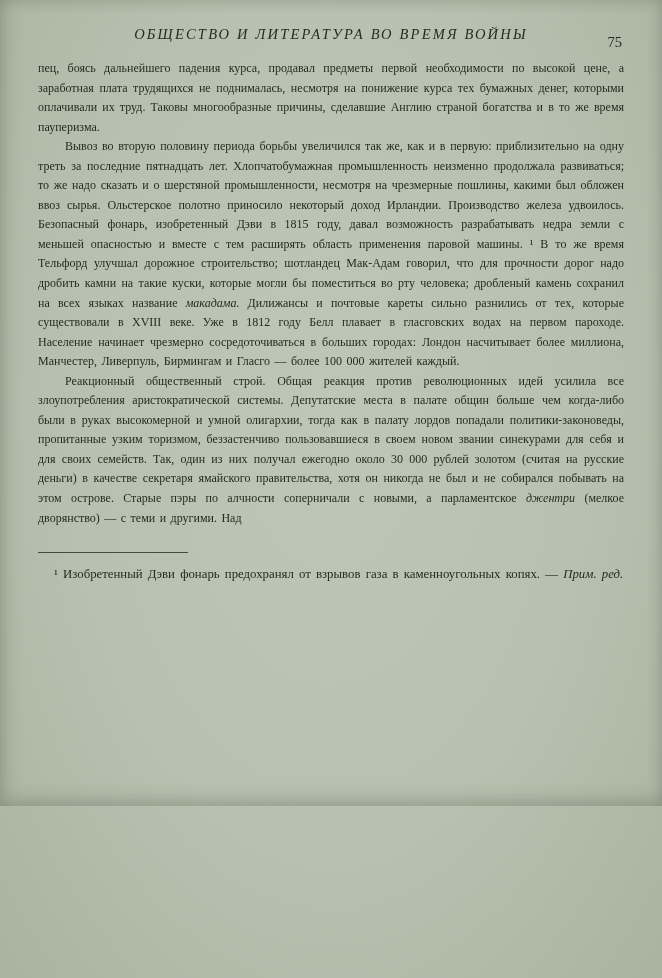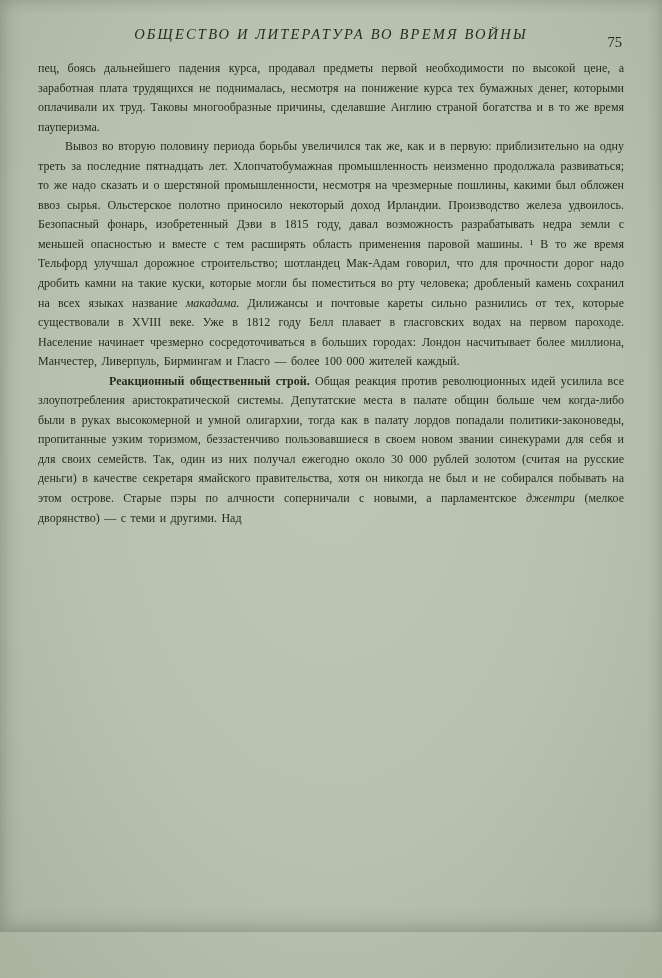--- a/index.html
+++ b/index.html
@@ -11,21 +11,21 @@
     height: 978px;
     background: radial-gradient(ellipse at 50% 42%, #bec6b5 0%, #b8c1af 55%, #aab3a0 100%);
     font-family: "Liberation Serif", "DejaVu Serif", serif;
     color: #262b20;
     overflow: hidden;
     position: relative;
   }
   .page {
     box-sizing: border-box;
     width: 662px;
-    height: 932px;
+    height: 806px;
     padding: 26px 38px 0 38px;
     box-shadow: inset 4px -6px 18px rgba(60,70,55,0.25), inset -3px 3px 12px rgba(60,70,55,0.12);
   }
   .running-head {
     position: relative;
     text-align: center;
     font-style: italic;
     font-size: 14.5px;
     letter-spacing: 2.2px;
     margin-bottom: 16px;
@@ -43,21 +43,21 @@
     margin: 0;
     font-size: 12px;
     line-height: 19.55px;
     text-align: justify;
     word-spacing: 1.5px;
   }
   .body-text p.para.indent {
     text-indent: 27px;
   }
   .normal { font-style: normal; font-weight: normal; }
-  .bold   { font-weight: bold; margin-left: 44px; }
+  .bold   { font-weight: normal; }
   .italic { font-style: italic; }
   .footnote-block {
     margin-top: 24px;
   }
   .footnote-rule {
     width: 150px;
     border: 0;
     border-top: 1px solid #454b3c;
     margin: 0 0 7px 0;
   }
@@ -78,14 +78,18 @@
     <span>ОБЩЕСТВО И ЛИТЕРАТУРА ВО ВРЕМЯ ВОЙНЫ</span>
     <span class="page-num">75</span>
   </div>
 
   <div class="body-text">
       <p class="para"><span class="normal">пец, боясь дальнейшего падения курса, продавал предметы первой необходимости по высокой цене, а заработная плата трудящихся не поднималась, несмотря на понижение курса тех бумажных денег, которыми оплачивали их труд. Таковы многообразные причины, сделавшие Англию страной богатства и в то же время пауперизма.</span></p>
       <p class="para indent"><span class="normal">Вывоз во вторую половину периода борьбы увеличился так же, как и в первую: приблизительно на одну треть за последние пятнадцать лет. Хлопчатобумажная промышленность неизменно продолжала развиваться; то же надо сказать и о шерстяной промышленности, несмотря на чрезмерные пошлины, какими был обложен ввоз сырья. Ольстерское полотно приносило некоторый доход Ирландии. Производство железа удвоилось. Безопасный фонарь, изобретенный Дэви в 1815 году, давал возможность разрабатывать недра земли с меньшей опасностью и вместе с тем расширять область применения паровой машины. ¹ В то же время Тельфорд улучшал дорожное строительство; шотландец Мак-Адам говорил, что для прочности дорог надо дробить камни на такие куски, которые могли бы поместиться во рту человека; дробленый камень сохранил на всех языках название </span><span class="italic">макадама.</span><span class="normal"> Дилижансы и почтовые кареты сильно разнились от тех, которые существовали в XVIII веке. Уже в 1812 году Белл плавает в гласговских водах на первом пароходе. Население начинает чрезмерно сосредоточиваться в больших городах: Лондон насчитывает более миллиона, Манчестер, Ливерпуль, Бирмингам и Гласго — более 100 000 жителей каждый.</span></p>
       <p class="para indent"><span class="bold">Реакционный общественный строй.</span><span class="normal"> Общая реакция против революционных идей усилила все злоупотребления аристократической системы. Депутатские места в палате общин больше чем когда-либо были в руках высокомерной и умной олигархии, тогда как в палату лордов попадали политики-законоведы, пропитанные узким торизмом, беззастенчиво пользовавшиеся в своем новом звании синекурами для себя и для своих семейств. Так, один из них получал ежегодно около 30 000 рублей золотом (считая на русские деньги) в качестве секретаря ямайского правительства, хотя он никогда не был и не собирался побывать на этом острове. Старые пэры по алчности соперничали с новыми, а парламентское </span><span class="italic">джентри</span><span class="normal"> (мелкое дворянство) — с теми и другими. Над</span></p>
     </div>
 
+  <div class="footnote-block">
+    <hr class="footnote-rule">
+    <p class="footnote-text"><span class="normal">¹ Изобретенный Дэви фонарь предохранял от взрывов газа в каменноугольных копях. — </span><span class="italic">Прим. ред.</span></p>
+  </div>
 
 </div>
 
 </body></html>

